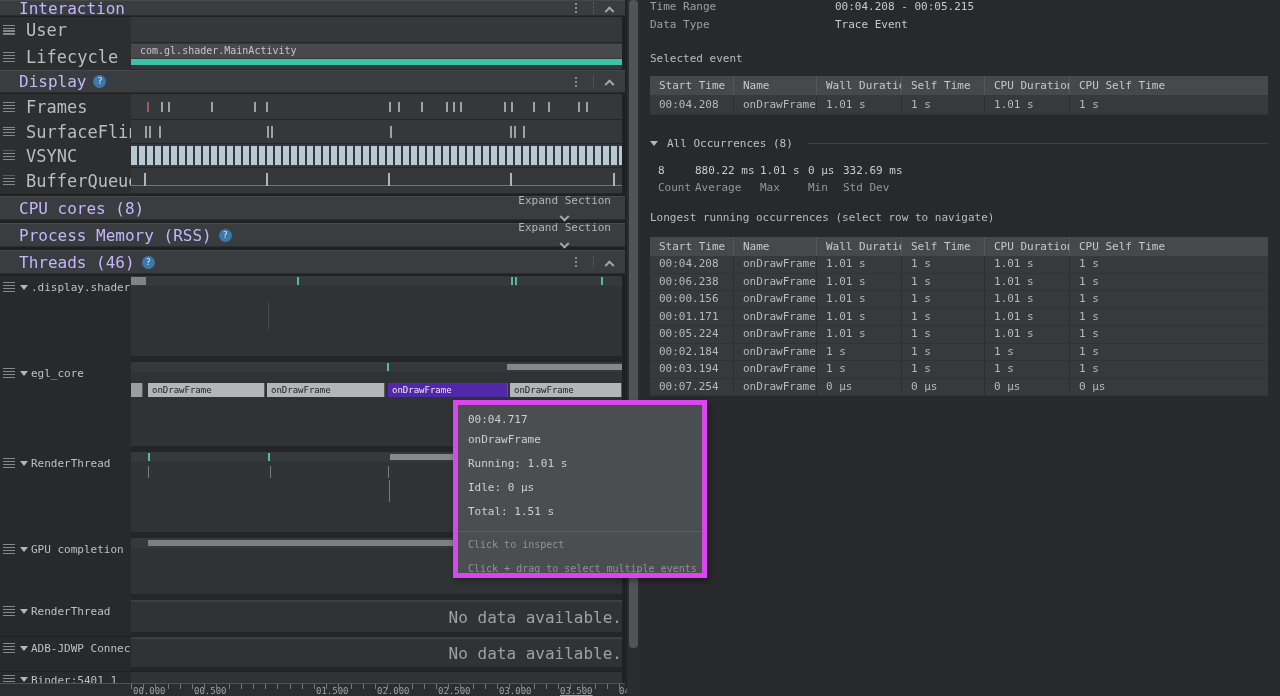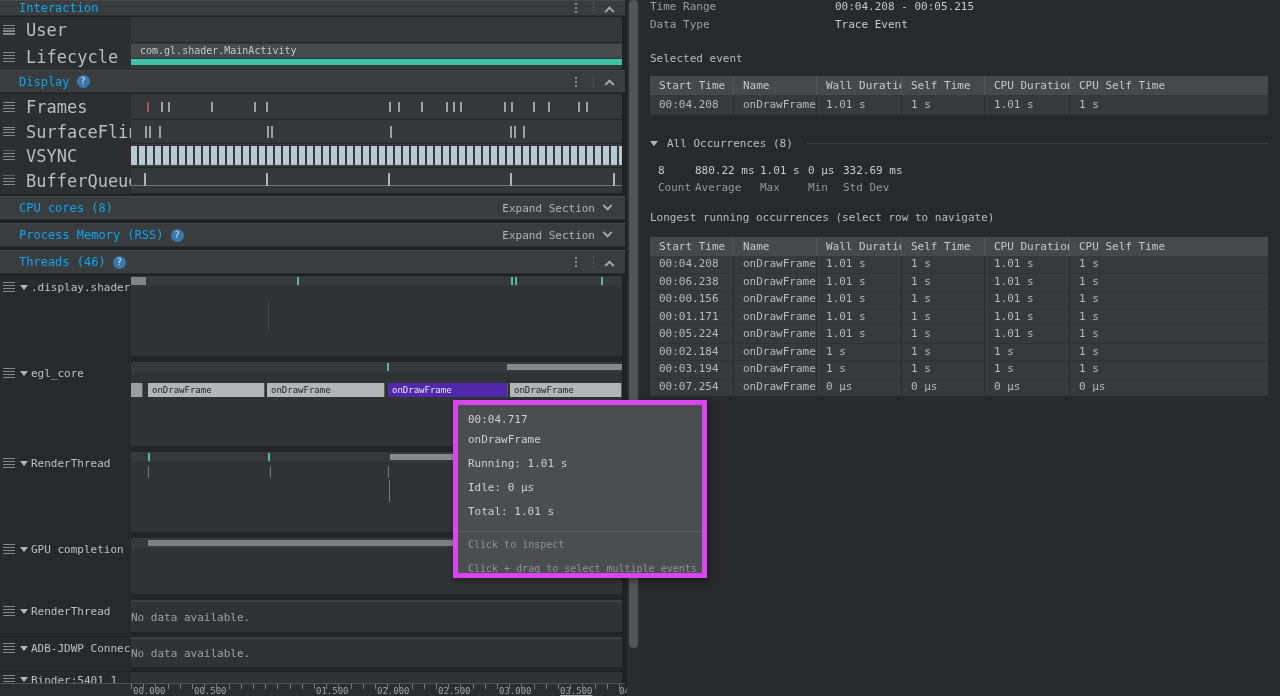--- a/index.html
+++ b/index.html
@@ -4,31 +4,31 @@
 <style>
   * { margin:0; padding:0; box-sizing:border-box; }
   html,body { width:1280px; height:696px; background:#202224; font-family:"DejaVu Sans Mono", monospace; }
   #app { position:relative; width:1280px; height:696px; overflow:hidden; background:#202224; }
 
   
   #left-panel { position:absolute; left:0; top:0; width:625px; height:696px; background:#1f2123; }
 
   .section-header { position:absolute; left:0; width:625px; background:#3a3d3f;
     border-top:1px solid #46494b; border-bottom:1px solid #2a2c2e; display:flex; align-items:center; }
-  .header-title { color:#0ea5e9; font-size:12px; margin-left:19px; white-space:nowrap; }
+  .header-title { color:#c4b5fd; font-size:16px; margin-left:19px; white-space:nowrap; }
   .help-icon { width:13px; height:13px; border-radius:50%; background:#3b78ab; color:#e3e7e9;
     font-size:9px; line-height:13px; text-align:center; margin-left:7px; flex:0 0 auto; }
   .hdr-controls { position:absolute; right:12px; display:flex; align-items:center; gap:12px; }
   .kebab { display:flex; flex-direction:column; gap:2px; padding:2px 4px; cursor:pointer; }
   .kebab i { width:2px; height:2px; background:#a3a7a9; border-radius:50%; display:block; }
   .dotted-sep { width:0; height:12px; border-left:1px dotted #5d6163; }
   .chev { width:7px; height:7px; border-left:2px solid #a3a7a9; border-top:2px solid #a3a7a9; display:inline-block; }
   .chev.up   { transform:rotate(45deg) translate(2px,2px); }
   .chev.down { transform:rotate(225deg) translate(2px,2px); }
-  .expand-ctl { position:absolute; right:14px; display:flex; align-items:center; gap:9px; color:#b0b4b6; font-size:11px; cursor:pointer; }
+  .expand-ctl { position:absolute; right:14px; display:flex; align-items:center; gap:9px; color:#b0b4b6; font-size:11px; cursor:pointer;flex-direction:column; }
 
   .lane { position:absolute; left:0; width:625px; }
   .lane-label { position:absolute; left:0; top:0; bottom:0; width:131px; background:#2c2e30; }
   .lane-label .lbl { position:absolute; left:26px; top:50%; transform:translateY(-50%); color:#b9bdbf; font-size:17px; white-space:nowrap; }
   .drag-handle { position:absolute; left:3px; top:50%; transform:translateY(-50%); width:12px; height:11px;
     background:repeating-linear-gradient(180deg,#85898b 0 1px,transparent 1px 3px); }
   .lane-track { position:absolute; left:131px; top:0; bottom:0; width:491px; background:#35383a; border-bottom:1px solid #242628; }
 
   .tick { position:absolute; width:2px; background:#9da1a3; }
 
@@ -41,21 +41,21 @@
     border-left:4px solid transparent; border-right:4px solid transparent; border-top:5px solid #b3b7b9; }
   .thread .t-name { position:absolute; left:31px; top:5px; color:#bcc0c2; font-size:11px; white-space:nowrap; }
   .thread .t-track { position:absolute; left:131px; top:0; bottom:0; width:491px; background:#303335; border-bottom:6px solid #232527; }
   .state-row { position:absolute; left:0; top:0; width:491px; height:10px; background:#36393b; }
   .state-tick { position:absolute; top:1px; width:2px; height:8px; background:#59bb93; }
   .state-bar { position:absolute; top:2px; height:6px; background:#85898b; }
   .evt-bar { position:absolute; height:14px; background:#b3b5b6; color:#202224; font-size:9px;
     line-height:14px; padding-left:4px; overflow:hidden; white-space:nowrap; border-right:1px solid #57595b; }
   .evt-bar.selected { background:#5128a9; color:#ece8f8; }
   .nodata { position:absolute; left:0; right:0; top:50%; transform:translateY(-50%);
-    text-align:left; color:#9da1a3; font-size:11px; }
+    text-align:right; color:#9da1a3; font-size:16px; }
   .faint-tick { position:absolute; width:1px; background:#737b7d; }
 
   
   #time-axis { position:absolute; left:0; top:683px; width:625px; height:13px; background:#2b2e30; border-top:1px solid #505456; }
   #time-axis .ticks { position:absolute; left:131px; top:0; width:491px; height:5px;
     background:repeating-linear-gradient(90deg,#74787a 0 1px,transparent 1px 12.2px); }
   #time-axis .axis-lbl { position:absolute; top:2px; color:#9da1a3; font-size:9px; }
 
   
   #v-scrollbar { position:absolute; left:627px; top:0; width:13px; height:696px; background:#2a2d2f; }
@@ -504,19 +504,19 @@
         </div>
       </div>
     </div>
   </div>
 
   <div id="tooltip">
     <div class="tline" style="top:8px;">00:04.717</div>
     <div class="tline" style="top:28px;">onDrawFrame</div>
     <div class="tline" style="top:52px;">Running: 1.01 s</div>
     <div class="tline" style="top:76px;">Idle: 0 µs</div>
-    <div class="tline" style="top:100px;">Total: 1.01 s</div>
+    <div class="tline" style="top:100px;">Total: 1.51 s</div>
     <div class="tt-divider"></div>
     <div class="tline dim" style="top:134px;font-size:10px;">Click to inspect</div>
     <div class="tline dim" style="top:158px;font-size:10px;">Click + drag to select multiple events</div>
   </div>
 
 </div>
 
 </body></html>

